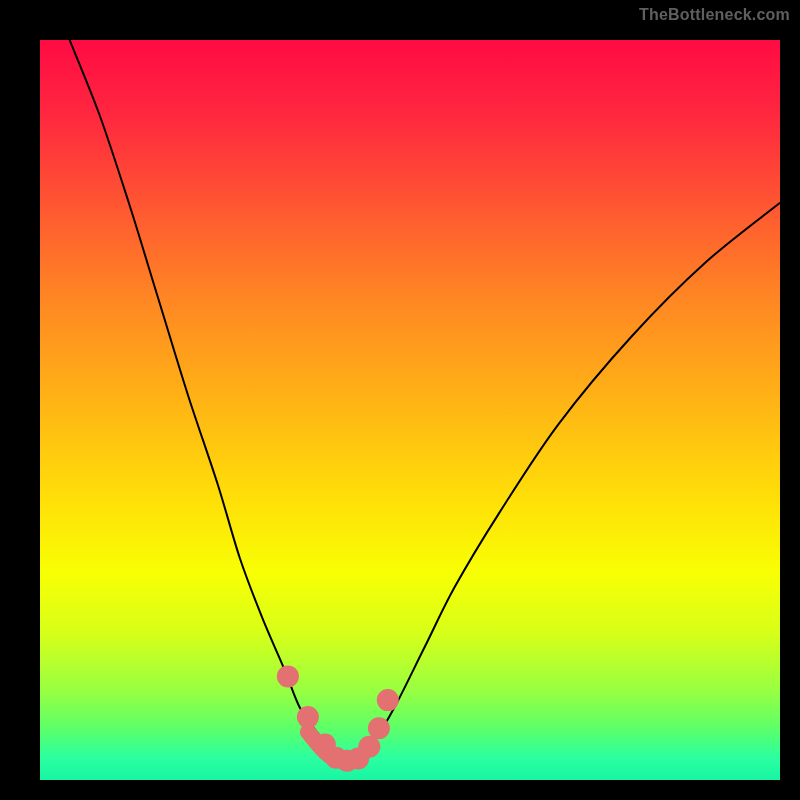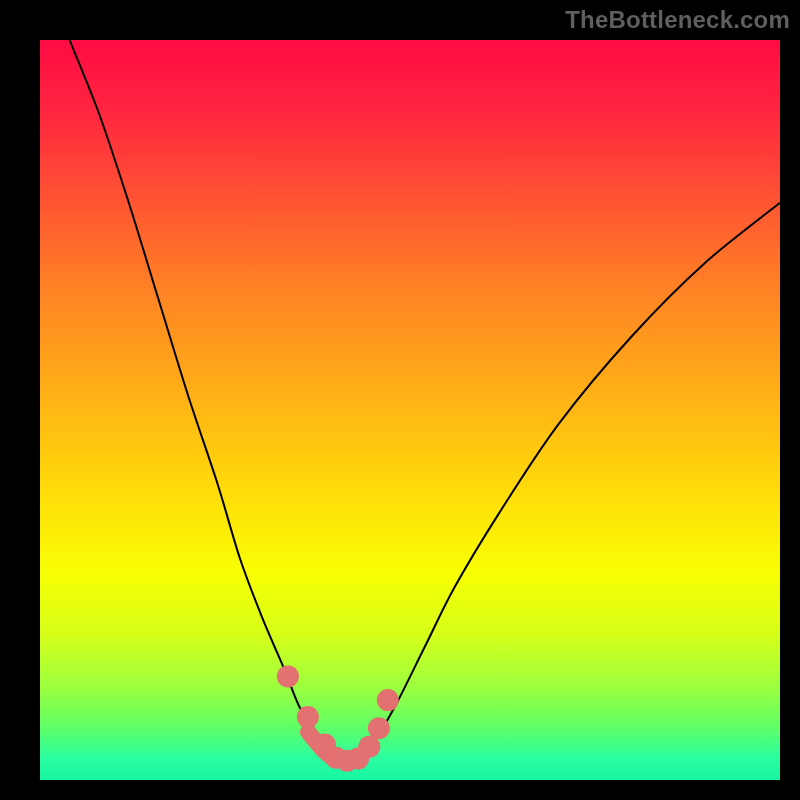--- a/index.html
+++ b/index.html
@@ -25,21 +25,21 @@
       #5dff68 93%,
       #2bffa0 97%,
       #18f5a3 100%
     );
   }
   .watermark {
     position: absolute;
     top: 6px;
     right: 10px;
     font-family: Arial, Helvetica, sans-serif;
-    font-size: 24px;
+    font-size: 16px;
     font-weight: 600;
     color: #5f5f5f;
     letter-spacing: 0.2px;
   }
   svg.curve {
     position: absolute;
     left: 0; top: 0;
     width: 740px; height: 740px;
   }
   .curve path.line {

